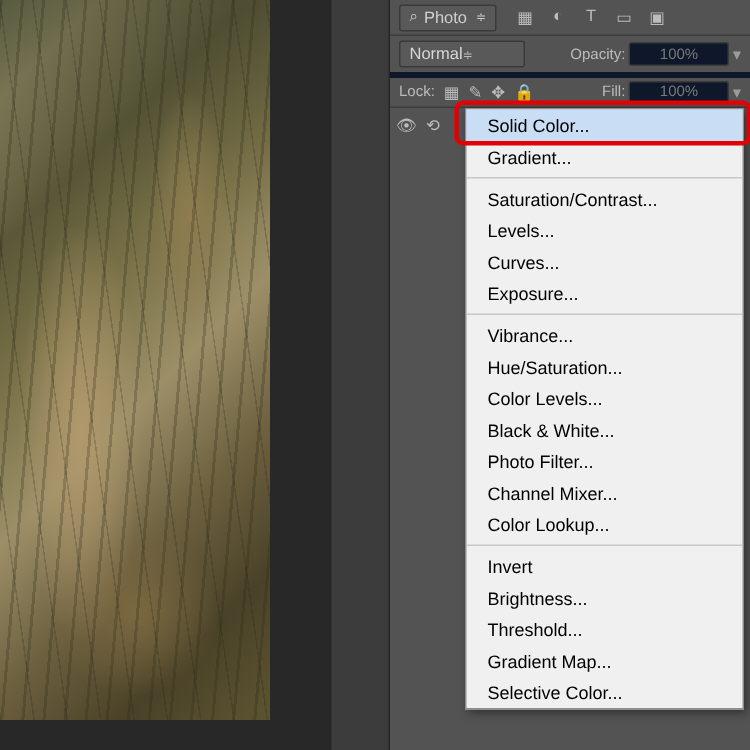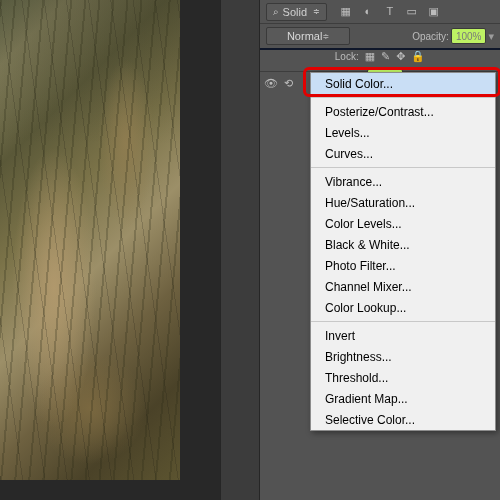--- a/index.html
+++ b/index.html
@@ -22,26 +22,26 @@
   }
   .gutter { position:absolute; left:220px; top:0; width:40px; height:500px; background:#3c3c3c; border-left:1px solid #262626; border-right:1px solid #262626;}
   .right-panel { position:absolute; left:260px; top:0; right:0; height:500px; background:#535353; }
   .row { display:flex; align-items:center; height:24px; padding:0 6px; gap:6px; color:#bcbcbc; }
   .row.top { border-bottom:1px solid #3d3d3d; }
   .kind { display:flex; align-items:center; gap:4px; background:#595959; border:1px solid #3a3a3a; height:18px; padding:0 6px; border-radius:2px; color:#d0d0d0; }
   .kind .search { font-size:10px; }
   .kind .chev { font-size:8px; margin-left:2px; }
   .iconset { display:flex; gap:8px; margin-left:6px; color:#bcbcbc; font-size:11px; }
   .iconset span { display:inline-flex; width:14px; justify-content:center; }
-  .dd { display:flex; align-items:center; justify-content:center; background:#595959; border:1px solid #3a3a3a; height:18px; padding:0 6px; border-radius:2px; color:#d8d8d8; min-width:84px; }
+  .dd { display:flex; align-items:center; justify-content:flex-start; background:#595959; border:1px solid #3a3a3a; height:18px; padding:0 6px; border-radius:2px; color:#d8d8d8; min-width:84px; }
   .dd .chev { font-size:8px; color:#bcbcbc; }
   .label { font-size:10px; color:#bcbcbc; }
   .pct { display:flex; align-items:center; gap:2px; color:#9c9c9c; }
-  .pct .val { background:#bef264; border:1px solid #3a3a3a; height:16px; padding:0 4px; border-radius:2px; color:#7a7a7a; font-size:10px; display:flex; align-items:center;}
-  .lockrow { border-top:2px solid #0f172a; border-bottom:1px solid #3d3d3d;flex-direction:column; }
+  .pct .val { background:#0f172a; border:1px solid #3a3a3a; height:16px; padding:0 20px; border-radius:2px; color:#7a7a7a; font-size:10px; display:flex; align-items:center;}
+  .lockrow { border-top:4px solid #0f172a; border-bottom:1px solid #3d3d3d; }
   .layerstrip { display:flex; align-items:center; height:22px; padding:0 4px; gap:6px; color:#bcbcbc; }
   .eye { width:14px; text-align:center; color:#bcbcbc; }
 
   .flyout { position:absolute; left:310px; top:72px; width:186px; background:#f0f0f0; border:1px solid #8c8c8c; box-shadow:2px 2px 6px rgba(0,0,0,0.4); }
   .flyout .item { height:21px; display:flex; align-items:center; padding:0 14px; color:#000; font-size:12px; }
   .flyout .item.highlight { background:#c9def5; }
   .flyout hr { border:none; border-top:1px solid #c8c8c8; margin:3px 0; }
 
   .red-callout { position:absolute; left:303px; top:67px; width:198px; height:30px; border:3px solid #e20000; border-radius:6px; pointer-events:none; }
 </style>
@@ -50,21 +50,21 @@
 
 <div class="canvas-area">
   <div class="photo"></div>
 </div>
 <div class="gutter"></div>
 
 <div class="right-panel">
   <div class="row top">
     <div class="kind">
       <span class="search">⌕</span>
-      <span>Solid</span>
+      <span>Photo</span>
       <span class="chev">≑</span>
     </div>
     <div class="iconset">
       <span>▦</span>
       <span>◐</span>
       <span>T</span>
       <span>▭</span>
       <span>▣</span>
     </div>
   </div>
@@ -97,24 +97,26 @@
   </div>
 
   <div class="layerstrip">
     <span class="eye">👁</span>
     <span style="color:#bcbcbc;">⟲</span>
   </div>
 </div>
 
 <div class="flyout" id="flyout">
     <div class="item highlight">Solid Color...</div>
+    <div class="item">Gradient...</div>
     <hr>
-    <div class="item">Posterize/Contrast...</div>
+    <div class="item">Saturation/Contrast...</div>
     <div class="item">Levels...</div>
     <div class="item">Curves...</div>
+    <div class="item">Exposure...</div>
     <hr>
     <div class="item">Vibrance...</div>
     <div class="item">Hue/Saturation...</div>
     <div class="item">Color Levels...</div>
     <div class="item">Black &amp; White...</div>
     <div class="item">Photo Filter...</div>
     <div class="item">Channel Mixer...</div>
     <div class="item">Color Lookup...</div>
     <hr>
     <div class="item">Invert</div>

